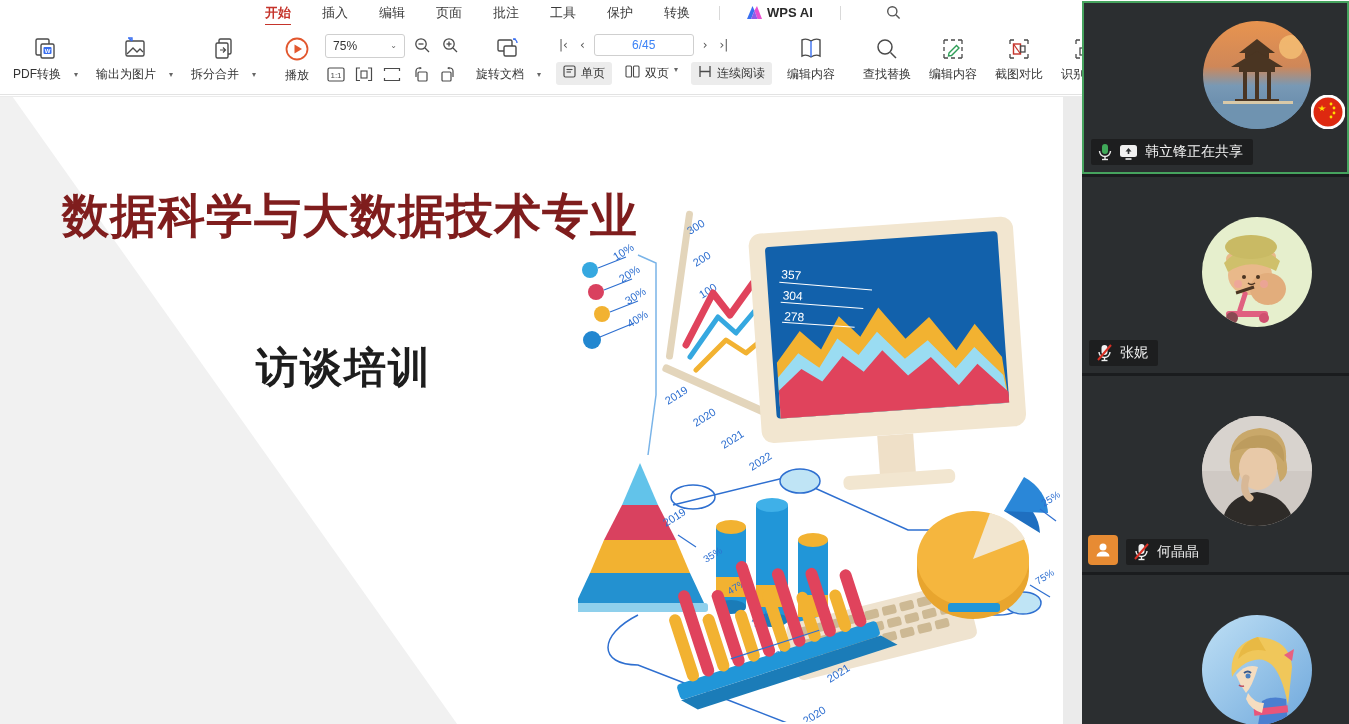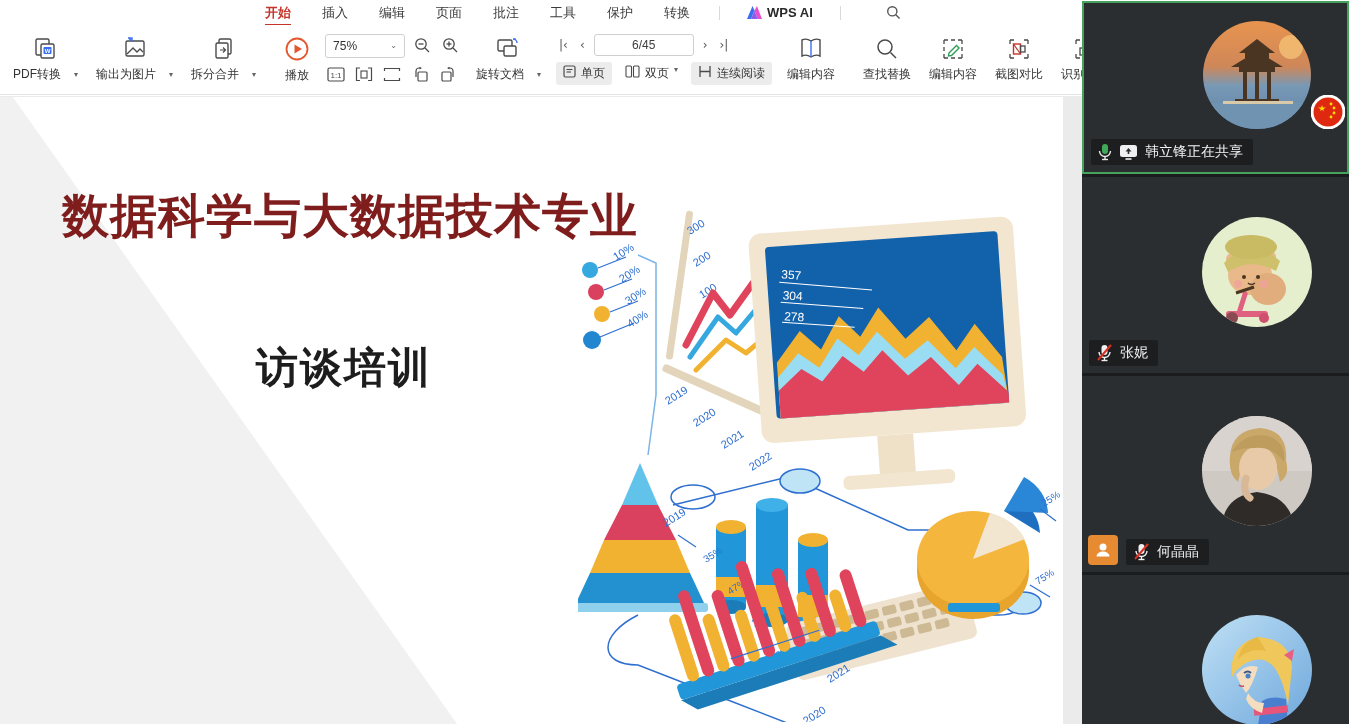--- a/index.html
+++ b/index.html
@@ -22,21 +22,21 @@
   
   .toolbar { position:relative; height:70px; border-bottom:1px solid #e3e3e3; display:flex; align-items:stretch; background:#fff; padding-left:4px; }
   .tb-divider { width:1px; background:#e5e5e5; margin:12px 5px; }
   .tb-big { display:flex; flex-direction:column; align-items:center; justify-content:center; gap:5px; padding:0 9px; cursor:pointer; }
   .tb-big .lbl { font-size:12px; color:#333; white-space:nowrap; display:flex; align-items:center; gap:13px; }
   .chev { font-size:8px; color:#666; }
   .tb-stack { display:flex; flex-direction:column; justify-content:center; gap:6px; padding:0 6px; }
   .tb-row { display:flex; align-items:center; gap:6px; }
   .zoom-select { width:80px; height:24px; border:1px solid #cfcfcf; border-radius:3px; display:flex; align-items:center; justify-content:space-between; padding:0 7px; font-size:12px; color:#333; cursor:pointer; }
   .iconbtn { display:flex; align-items:center; justify-content:center; width:22px; height:22px; cursor:pointer; }
-  .pagebox { width:100px; height:22px; border:1px solid #cfcfcf; border-radius:3px; font-size:12px; color:#404040; display:flex; align-items:center; justify-content:center; }
+  .pagebox { width:100px; height:22px; border:1px solid #cfcfcf; border-radius:3px; font-size:12px; color:#3b82f6; display:flex; align-items:center; justify-content:center; }
   .pill { display:flex; gap:5px; font-size:12px; color:#333; padding:3px 7px; border-radius:3px; cursor:pointer; white-space:nowrap; }
   .pill.on { background:#ececec; }
   .navarrow { font-size:12px; color:#555; cursor:pointer; padding:0 3px; font-family:"DejaVu Sans", sans-serif; }
 
   
   .doc-area { position:absolute; left:0; top:96px; width:1082px; height:628px; background:#ebebeb; }
   .page { position:absolute; left:0; top:1px; width:1063px; height:627px; background:#fff; overflow:hidden; }
   .gray-tri { position:absolute; left:0; top:0; width:100%; height:100%; background:#f1f1f1; clip-path:polygon(0 0, 1.2% 0, 43% 100%, 0 100%); }
   .slide-title { position:absolute; left:62px; top:88px; font-size:47px; font-weight:900; color:#7f1d1d; letter-spacing:1px; white-space:nowrap; }
   .slide-subtitle { position:absolute; left:256px; top:243px; font-size:42px; font-weight:900; color:#1d1d1d; letter-spacing:2px; white-space:nowrap; }

